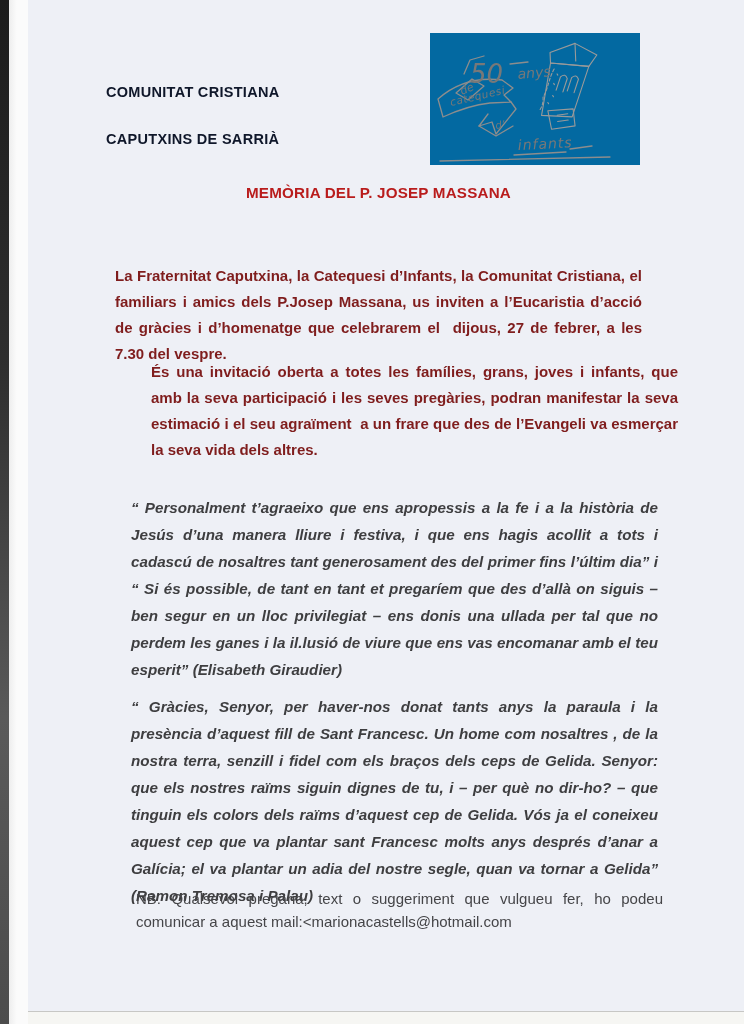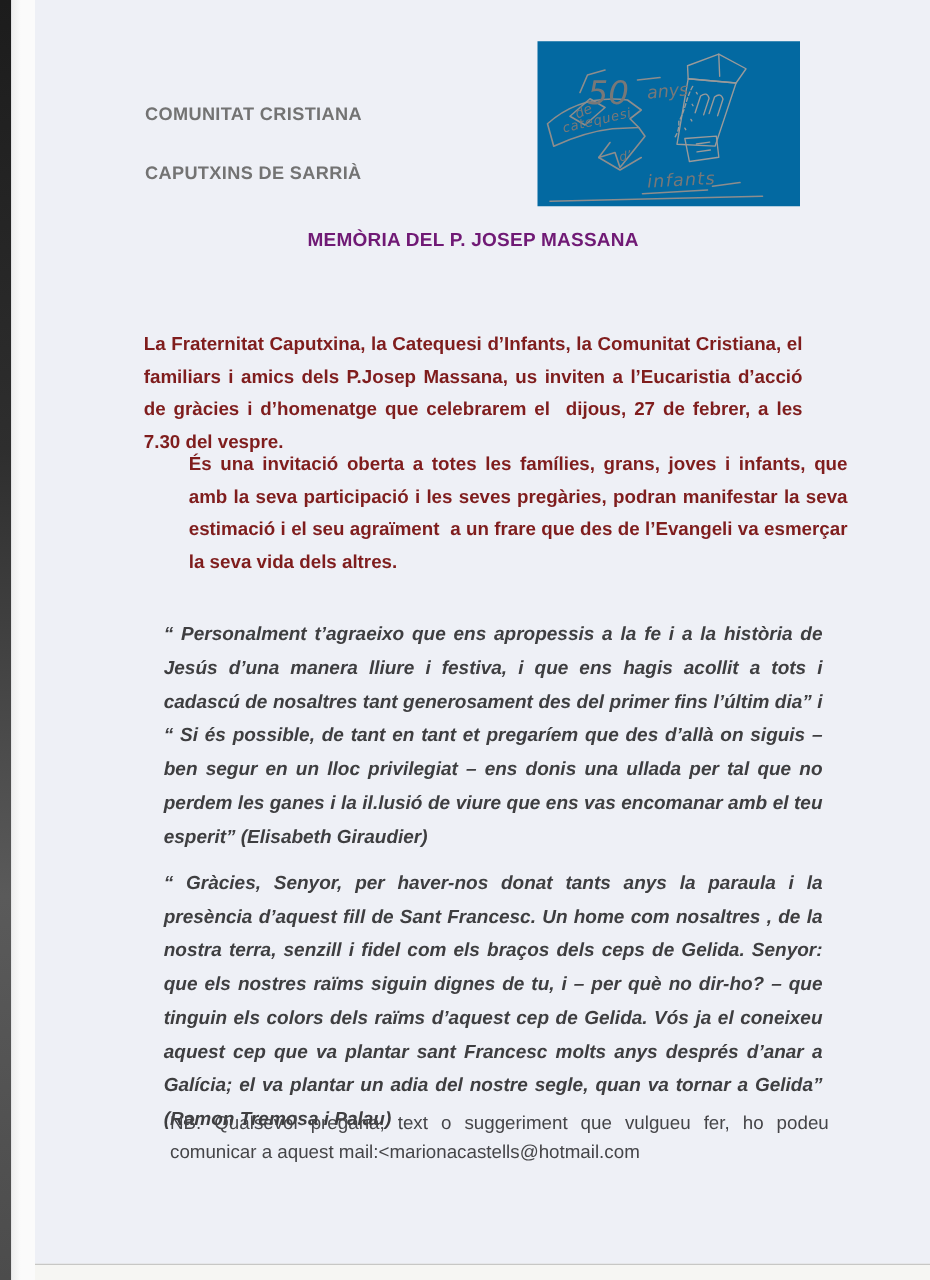--- a/index.html
+++ b/index.html
@@ -15,35 +15,35 @@
   }
   .edge-gutter {
     position:absolute; left:9px; top:0; width:19px; height:1024px;
     background:linear-gradient(90deg,#ededed 0%,#fbfbfb 40%,#fbfbfb 100%);
   }
   .edge-bottom {
     position:absolute; left:28px; top:1011px; width:716px; height:13px;
     background:#f6f6f3; border-top:1px solid #c7c7c5;
   }
   
-  .org { position:absolute; left:116px; top:84px; color:#737373; }
+  .org { position:absolute; left:106px; top:84px; color:#0f172a; }
   .org div { font-weight:bold; font-size:14.5px; letter-spacing:.3px; }
   .org div + div { margin-top:31px; }
   
   .logo {
     position:absolute; left:430px; top:33px; width:210px; height:132px;
     background:#0369a1;
   }
   .logo svg { display:block; }
   .logo text {
     fill:#787878; font-family:"DejaVu Sans", sans-serif; font-style:italic;
   }
   
   .title-block { position:absolute; left:115px; width:527px; text-align:center;
-    font-weight:bold; font-size:15.2px; color:#701a75; letter-spacing:.2px; }
+    font-weight:bold; font-size:15.2px; color:#b91c1c; letter-spacing:.2px; }
   #doc-title { top:184px; }
   #doc-years { top:219px; }
   
   .para {
     position:absolute; left:115px; width:527px;
     text-align:justify; font-size:15px; line-height:26px;
     font-weight:bold; color:#7f1d1d;
   }
   #p-invite1 { top:248px; }
   #p-invite2 { top:344px;margin-left:36px; }

